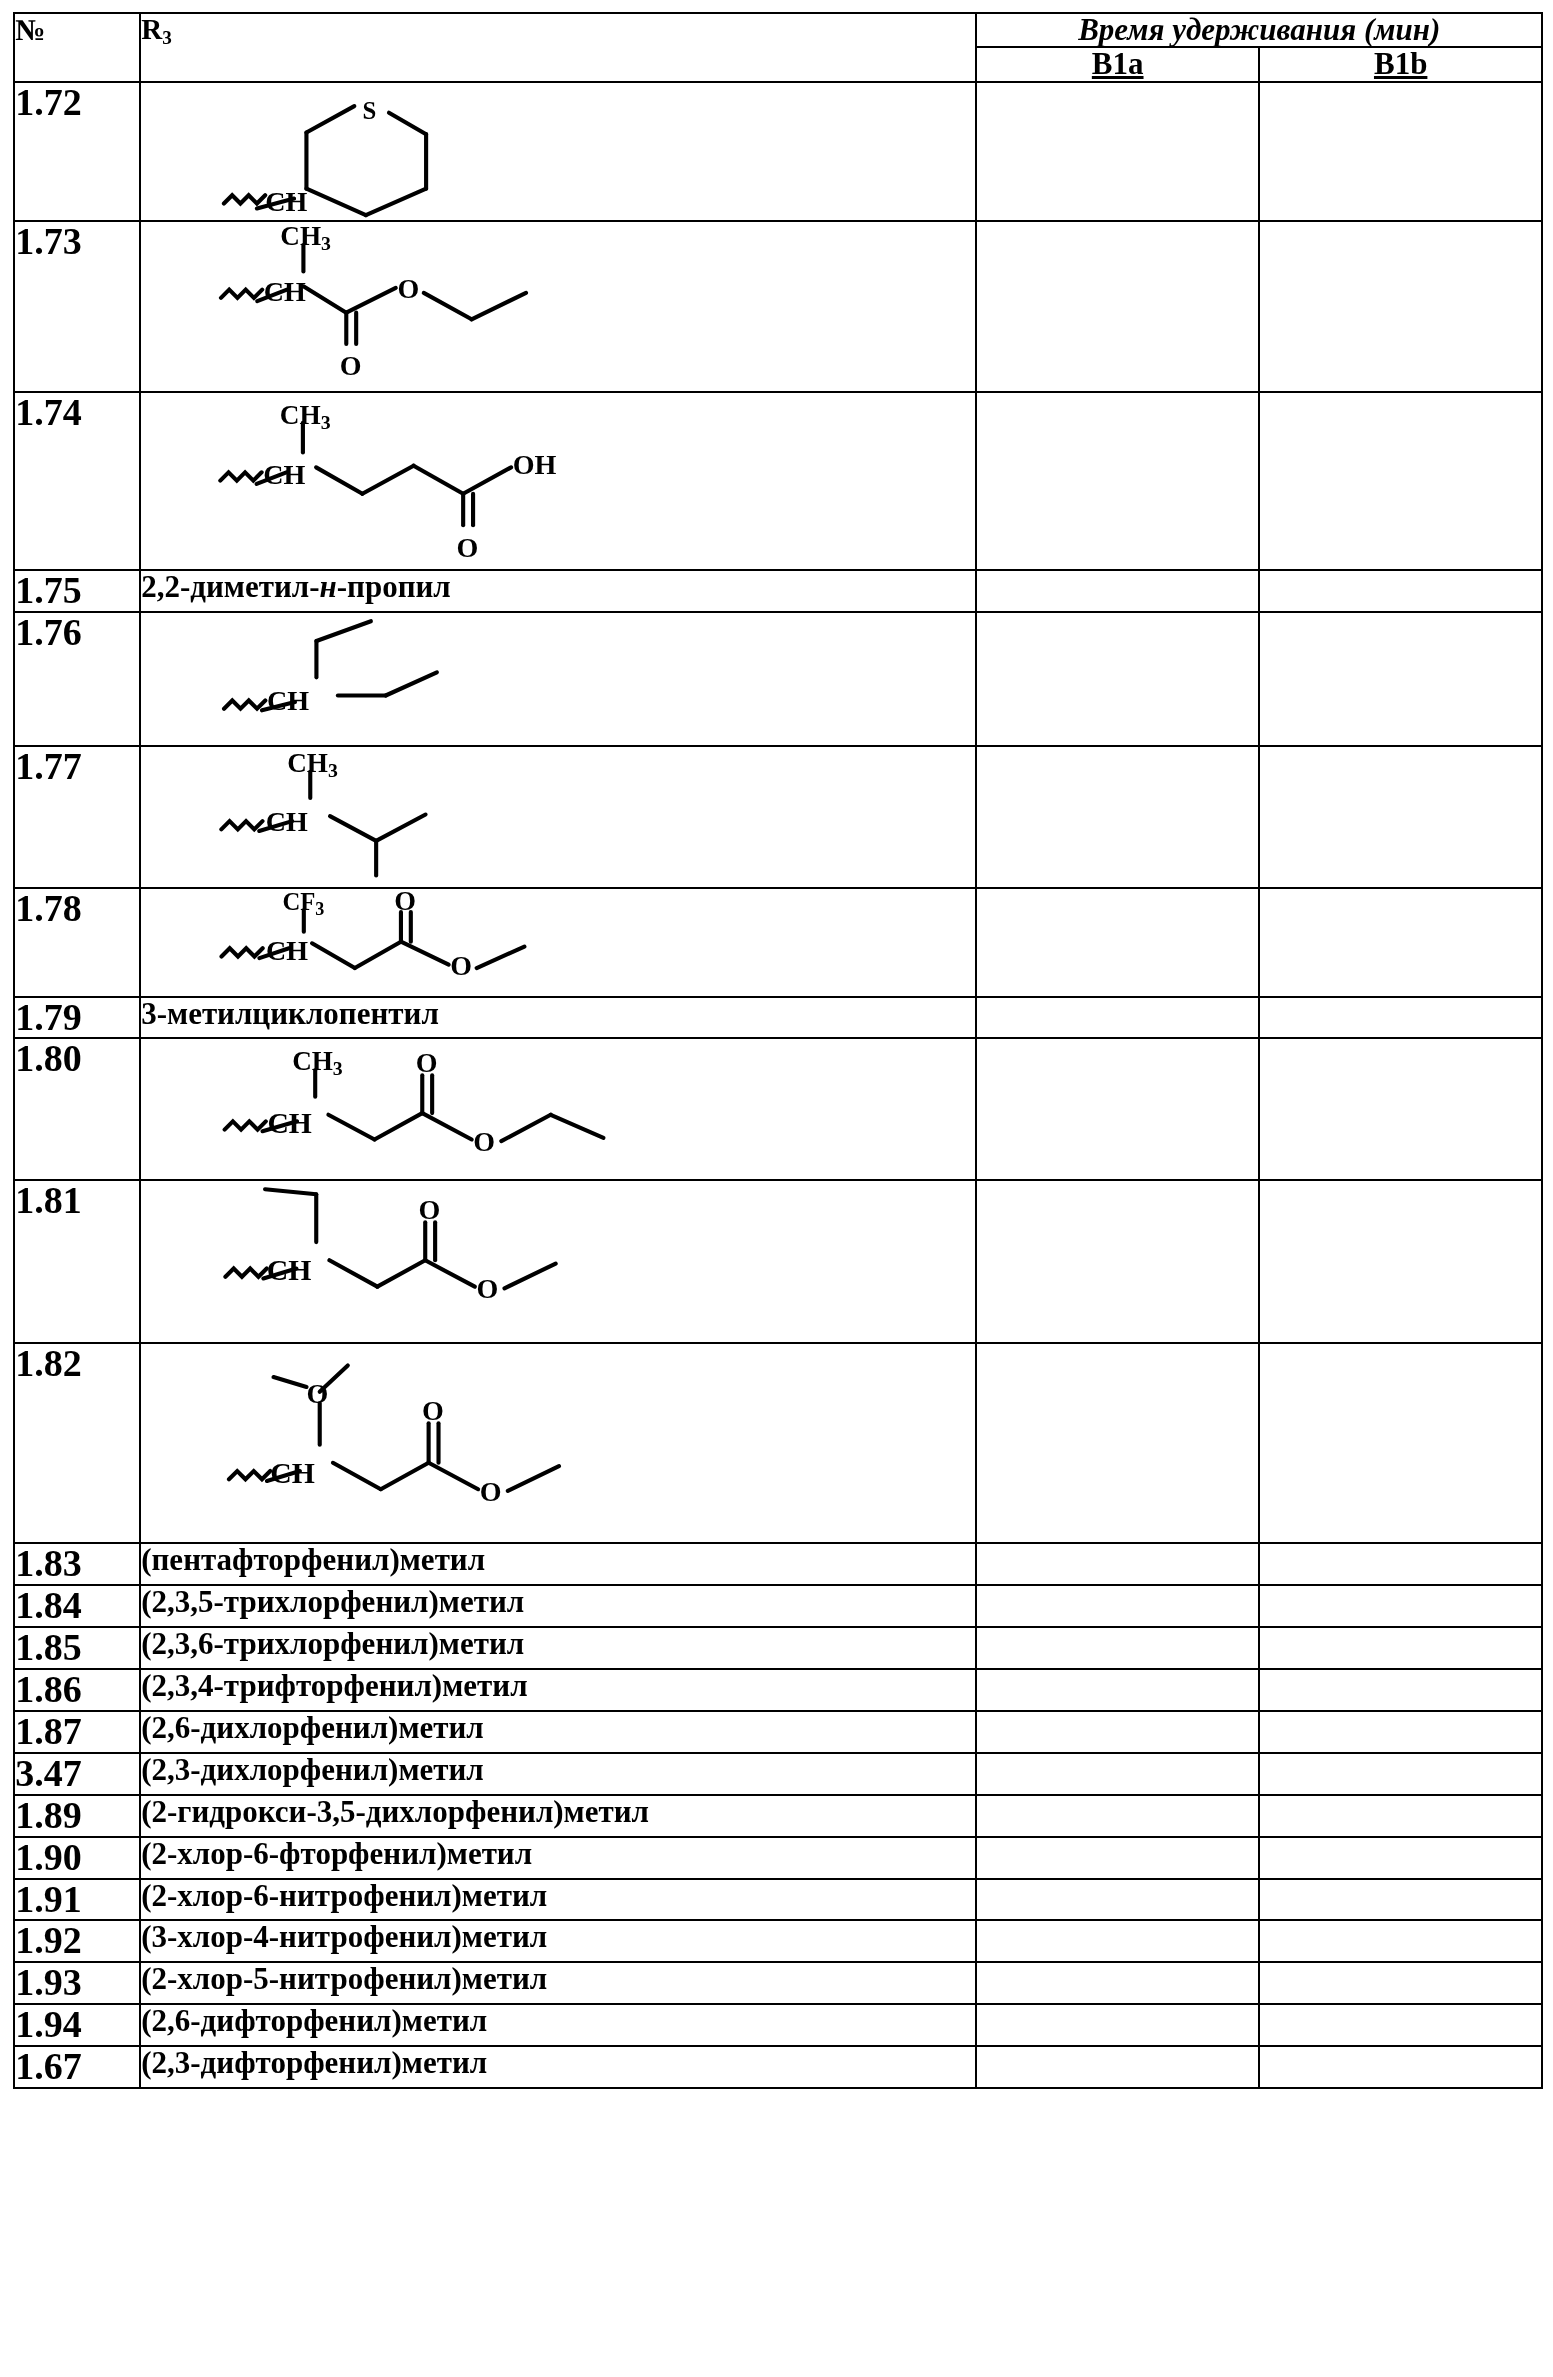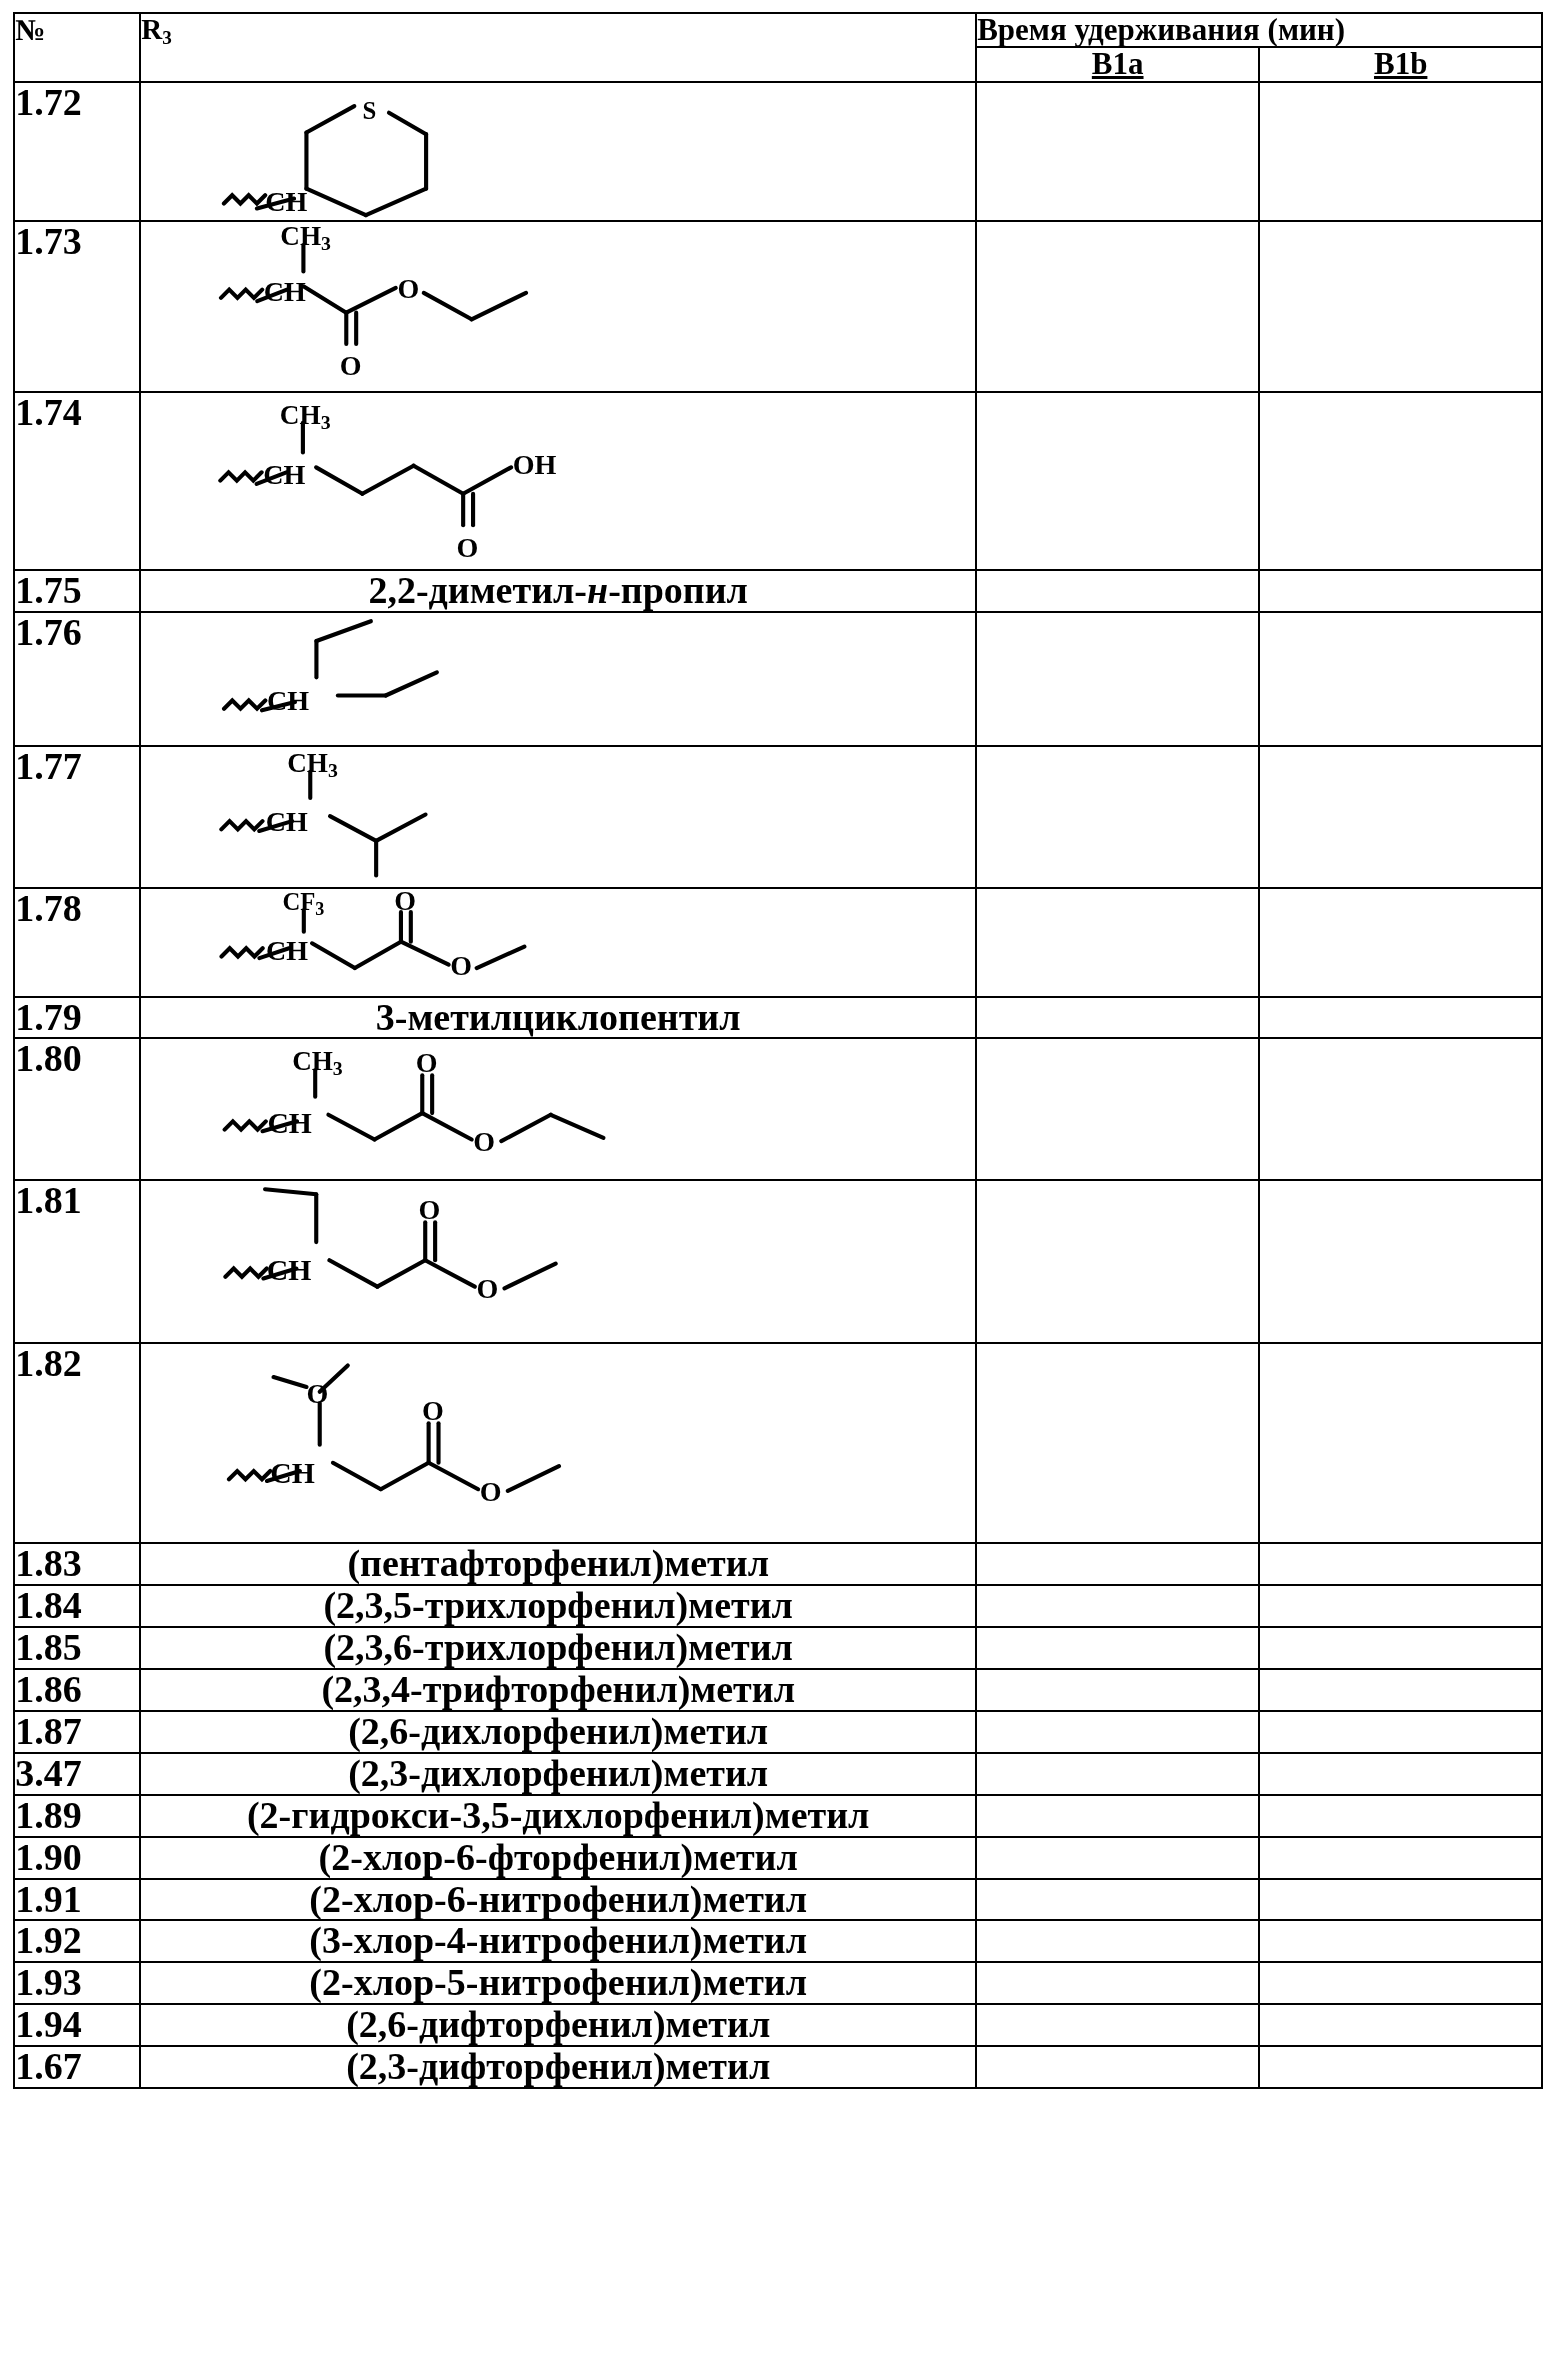--- a/index.html
+++ b/index.html
@@ -39,42 +39,43 @@
     line-height: 1.05;
   }
   .hdr-no { font-size: 30px; }
   .hdr-r3 sub {
     font-size: 0.66em;
     vertical-align: baseline;
     position: relative;
     top: 0.28em;
   }
   .hdr-time {
+    text-align: center;
     font-size: 31px;
     padding: 3.3px 0 2.5px 0;
     line-height: 1.05;
+    font-style: italic;
   }
   .hdr-sub {
     text-align: center;
     font-size: 31px;
     padding: 1.7px 0 2.5px 0;
     line-height: 1.05;
     text-decoration: underline;
   }
   .cell-no {
     font-size: 38px;
     padding: 2.5px 0 0 6.6px;
     line-height: 1.05;
     white-space: nowrap;
   }
   .cell-text {
-    font-size: 38px;
+    font-size: 31px;
     padding: 2.5px 0 1.7px 8.3px;
     line-height: 1.05;
-    text-align: center;
   }
   .cell-text i {
     font-style: italic;
   }
   .cell-struct {
     padding: 0;
   }
   .cell-struct svg {
     display: block;
   }

